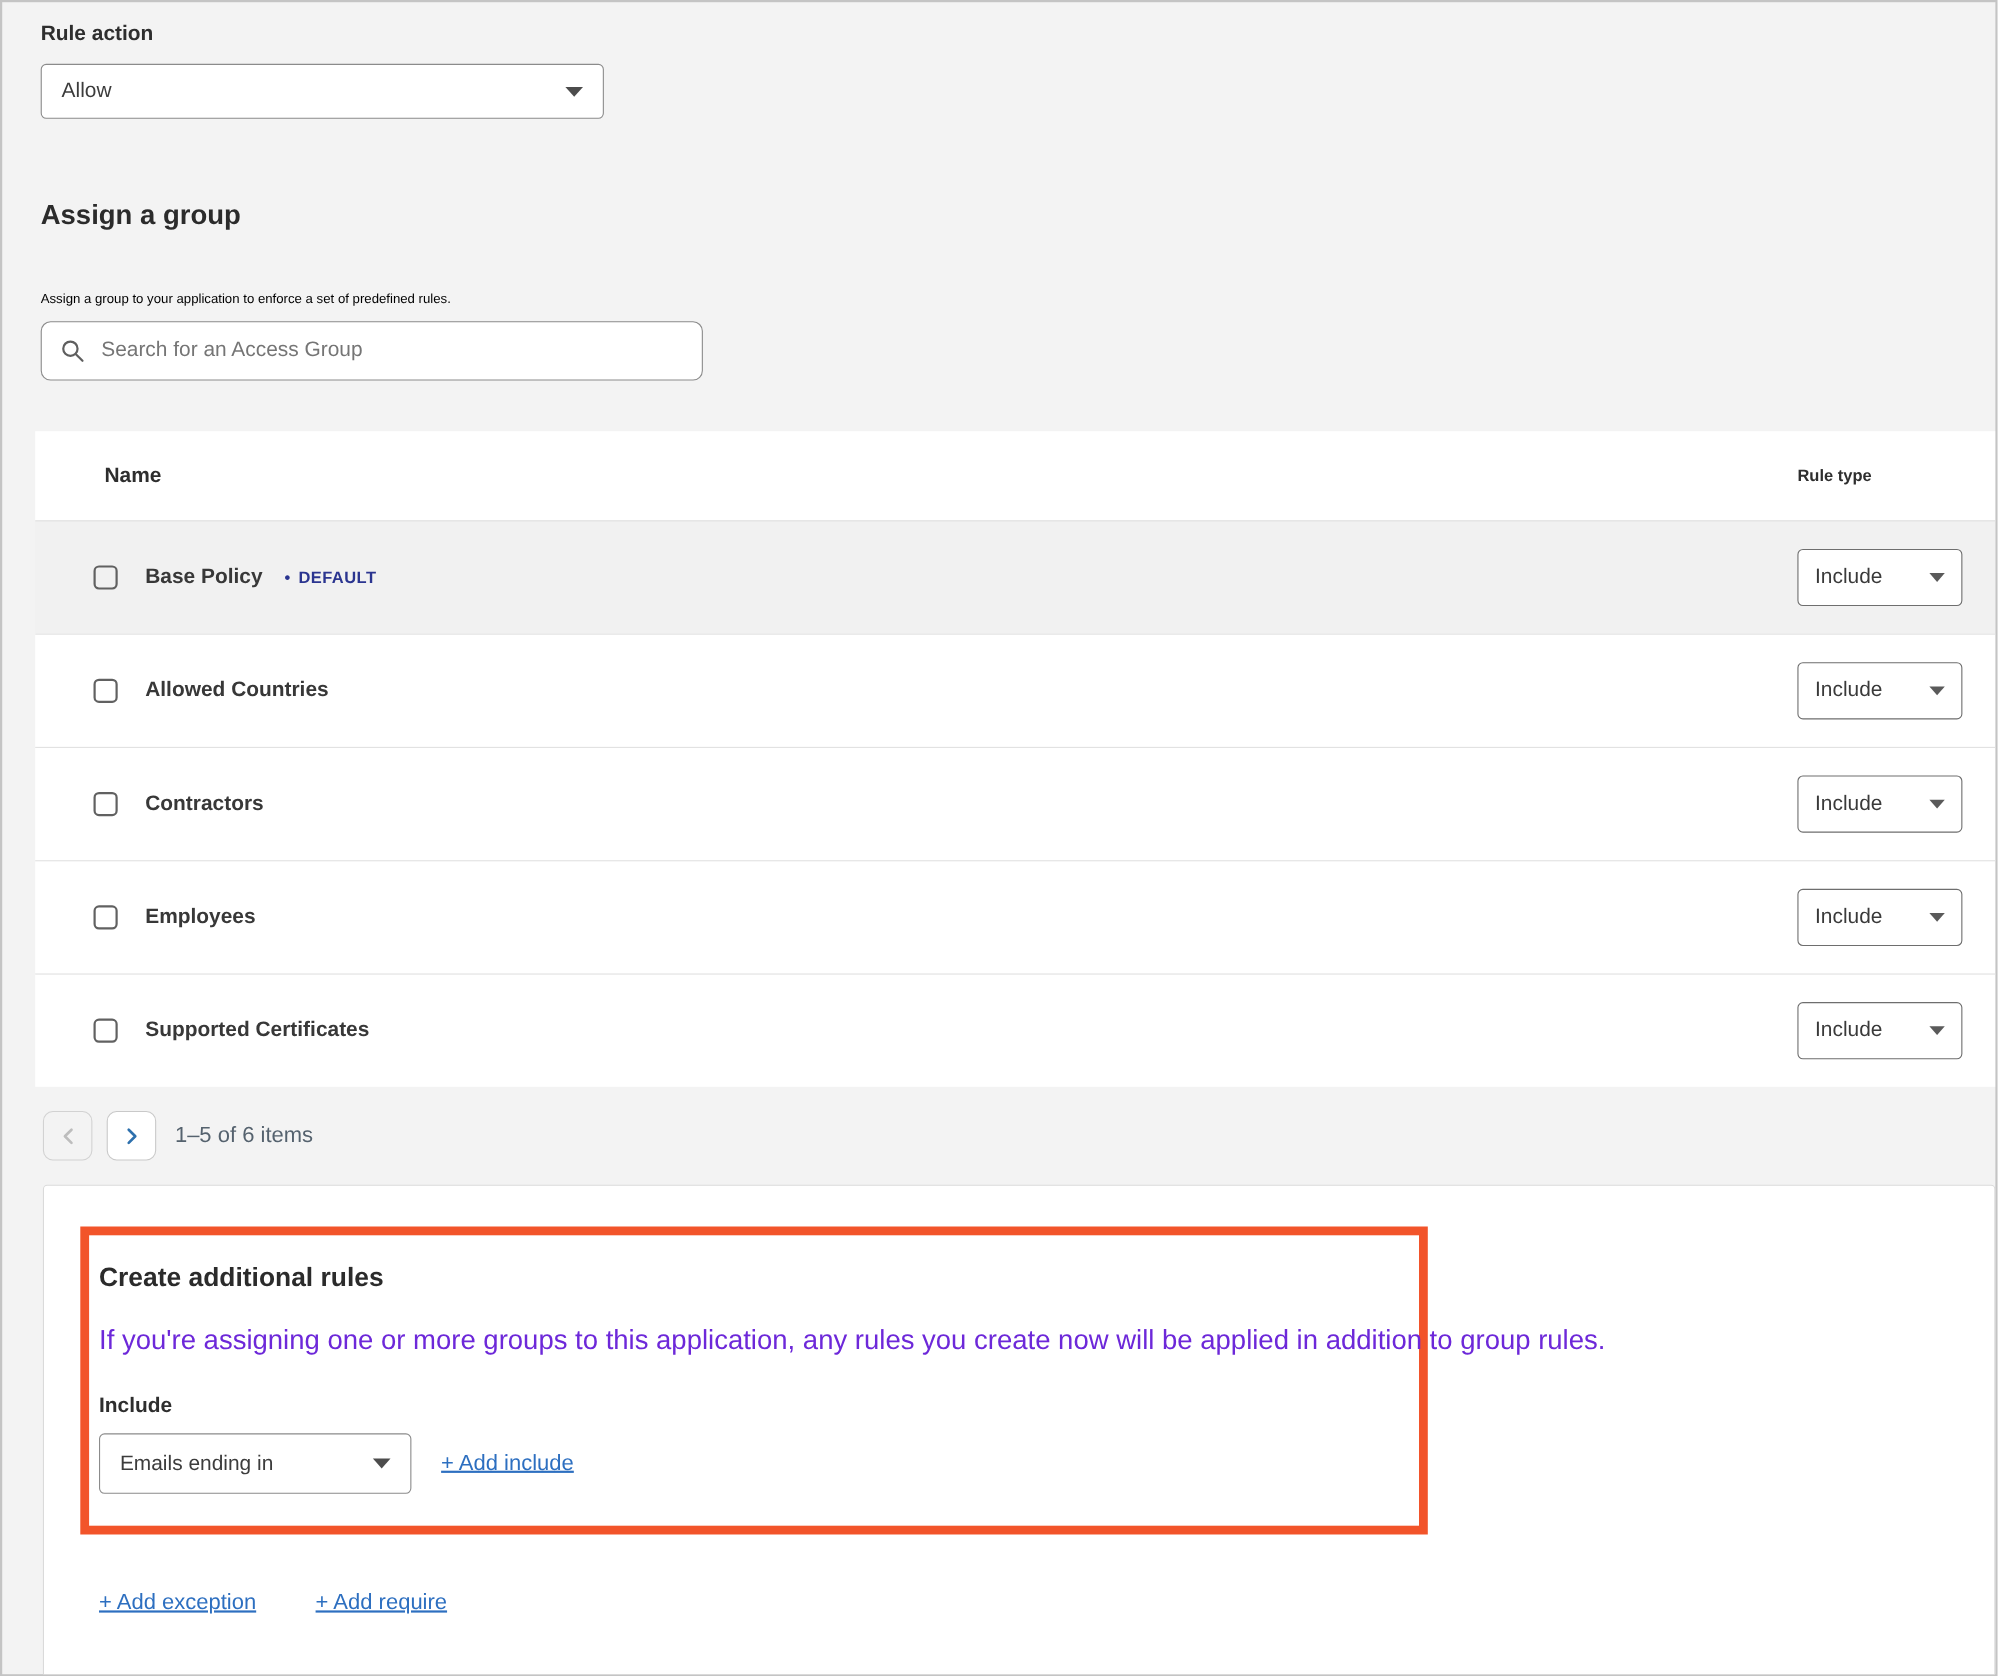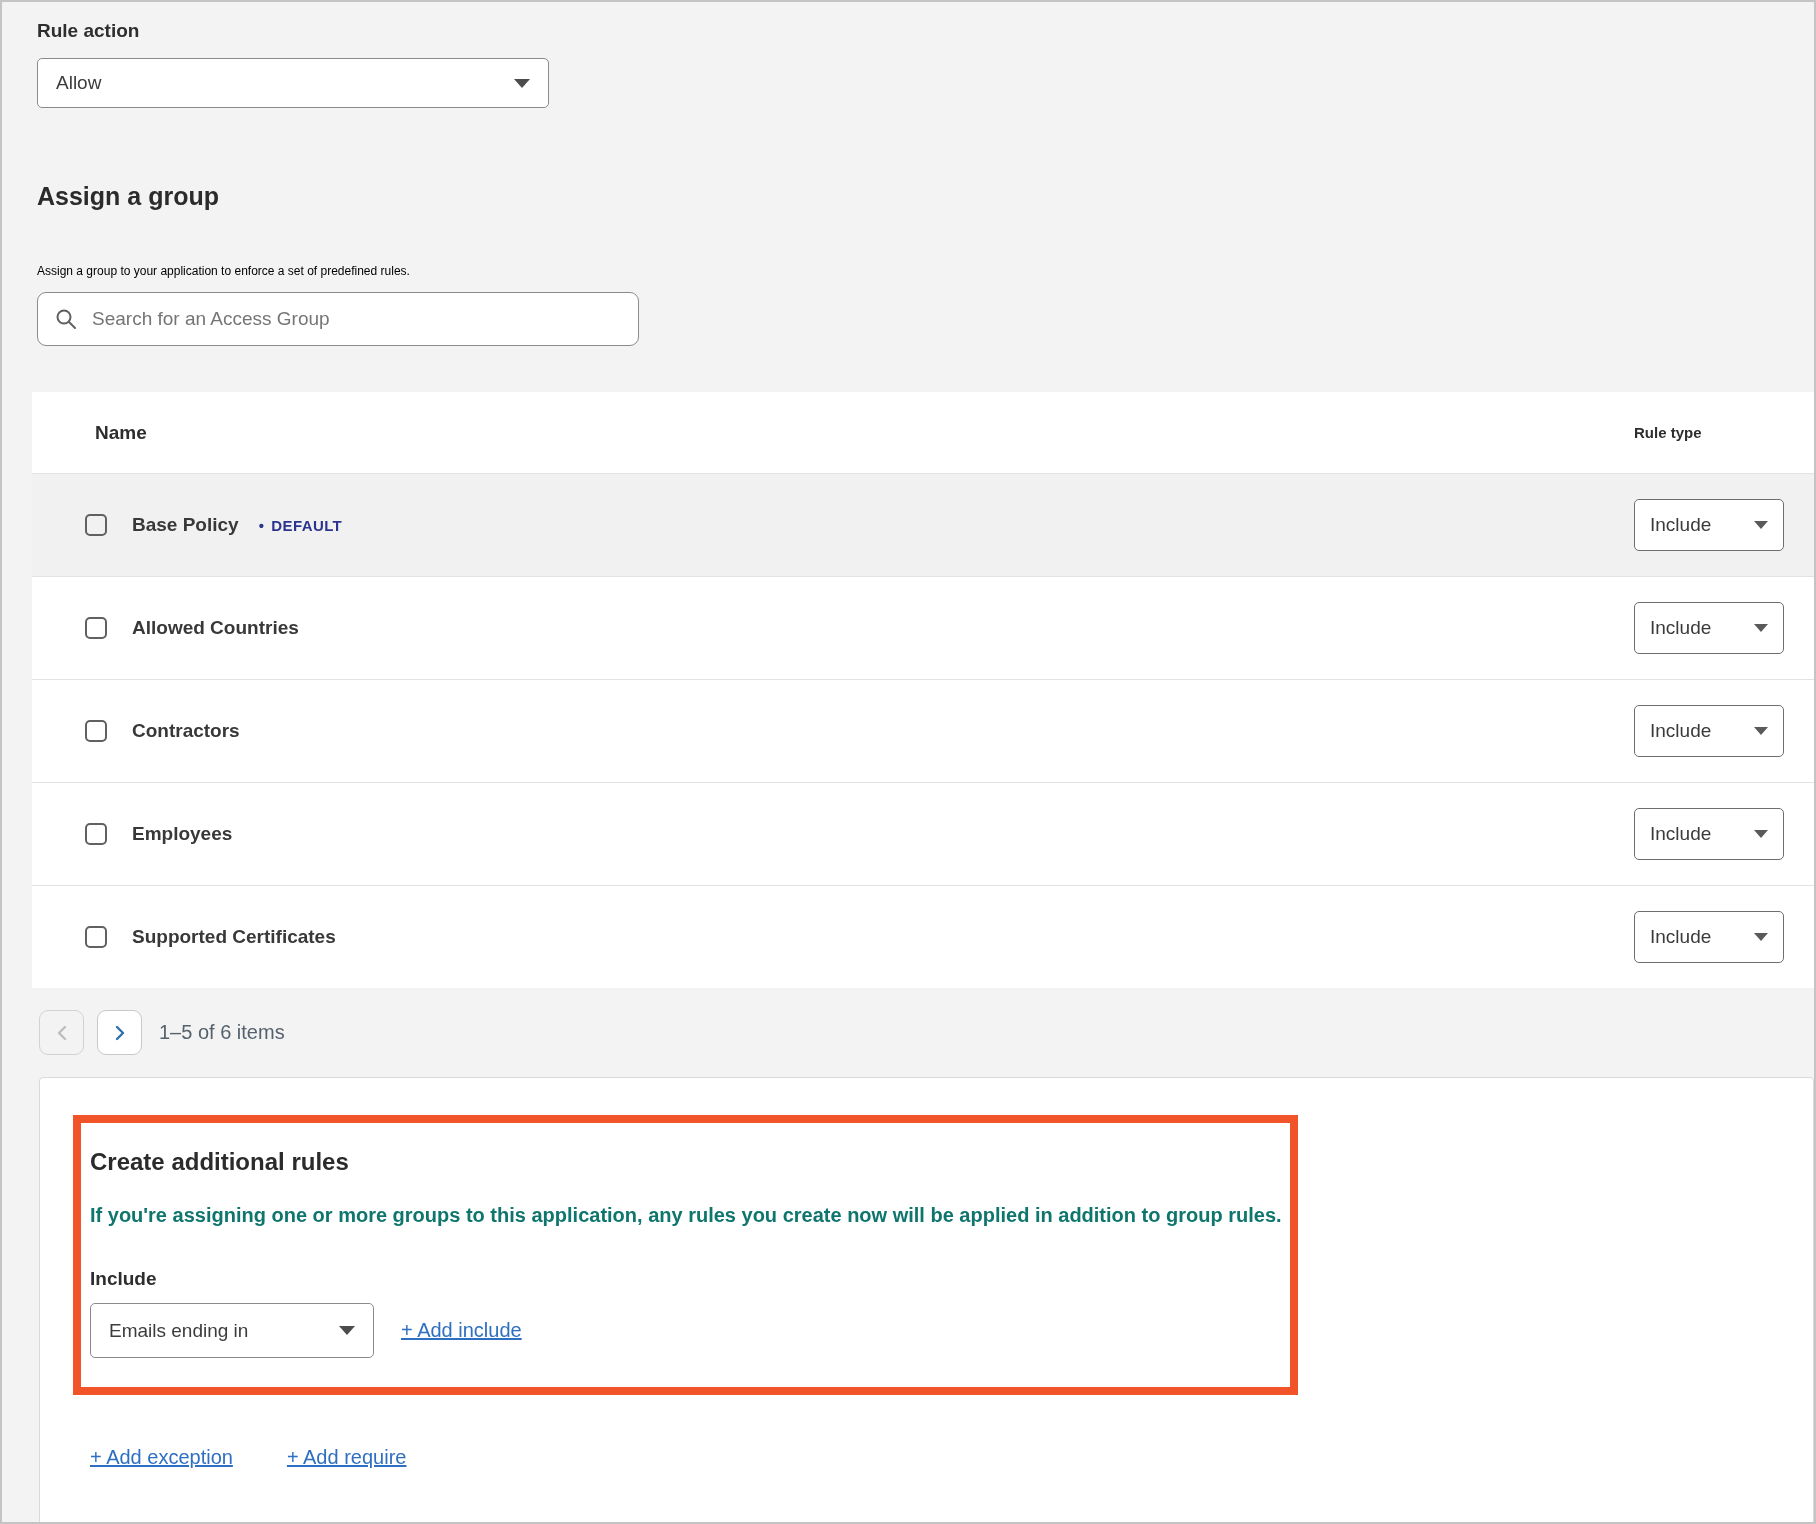--- a/index.html
+++ b/index.html
@@ -41,21 +41,21 @@
 
   .pagination { position:absolute; left:37px; top:1008px; display:flex; align-items:center; }
   .page-btn { width:45px; height:45px; border-radius:9px; display:flex; align-items:center; justify-content:center; cursor:pointer; }
   .page-btn.prev { border:1px solid #d2d2d2; background:transparent; color:#bdbdbd; margin-right:13px; }
   .page-btn.next { border:1px solid #c9c9c9; background:#fff; color:#2d70ad; }
   .page-summary { margin-left:17px; font-size:20px; color:#55626e; }
 
   .rules-card { position:absolute; left:37px; top:1075px; width:1775px; height:470px; background:#fff; border:1px solid #dadada; border-radius:4px; }
   .highlight-rect { position:absolute; left:33px; top:37px; width:1225px; height:280px; border:8px solid var(--highlight-border, #F2542A); }
   .card-heading { position:absolute; left:50px; top:70px; font-size:24px; font-weight:bold; color:#2b2b2b; }
-  .card-desc { position:absolute; left:50px; top:126px; font-size:20px; color:#0f766e;font-weight:bold; }
+  .card-desc { position:absolute; left:50px; top:126px; font-size:25px; color:#6d28d9; }
   .include-label { position:absolute; left:50px; top:190px; font-size:19px; font-weight:bold; color:#2e2e2e; }
   .rule-controls { position:absolute; left:50px; top:225px; display:flex; align-items:center; }
   .condition-select { width:284px; height:55px; flex:none; }
   .tag-input { margin-left:25px; width:604px; height:55px; display:flex; align-items:center; padding:0 13px; gap:17px; }
   .tag-pill { background:#dcdcdc; border-radius:17px; height:34px; display:flex; align-items:center; gap:11px; padding:0 15px; font-size:18px; color:#3c3c3c; flex:none; }
   .tag-remove { font-size:16px; color:#444; cursor:pointer; line-height:1; }
   .tag-input input { border:none; outline:none; flex:1; font-size:19px; background:transparent; color:#3c3c3c; font-family:"Liberation Sans", sans-serif; }
   .tag-input input::placeholder { color:#8a8a8a; opacity:1; }
   .add-link { color:var(--link, #2d6fc0); font-size:20px; text-decoration:underline; cursor:pointer; }
   .rule-controls .add-link { margin-left:27px; }

